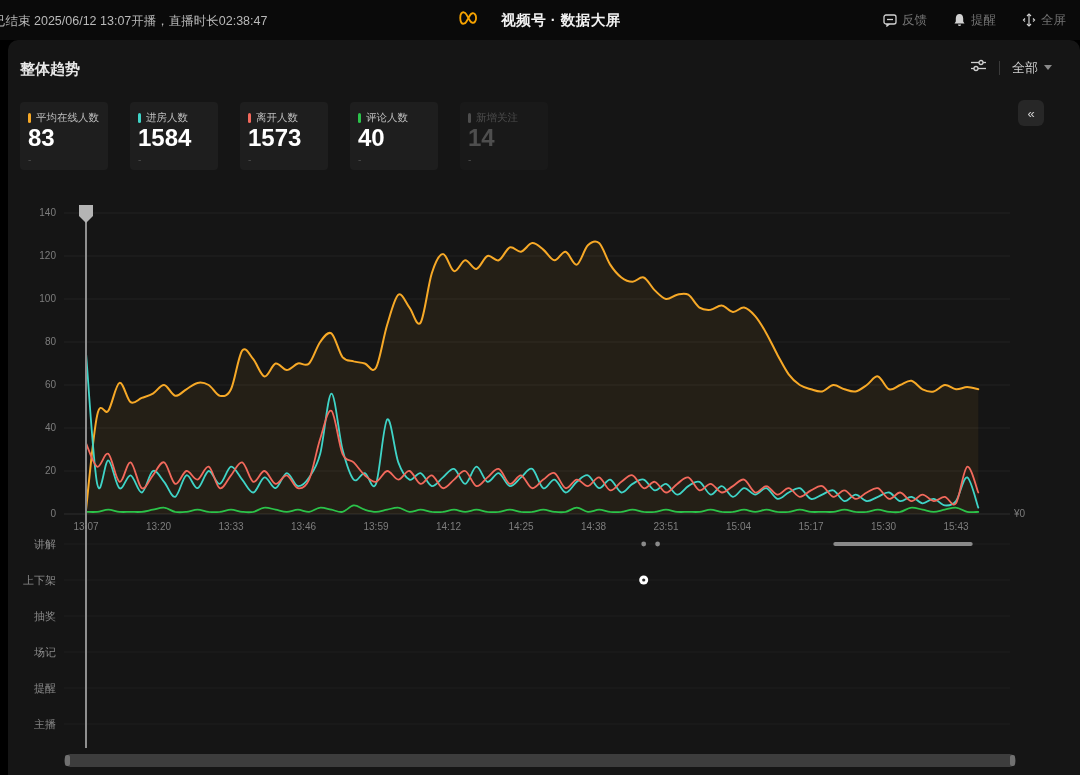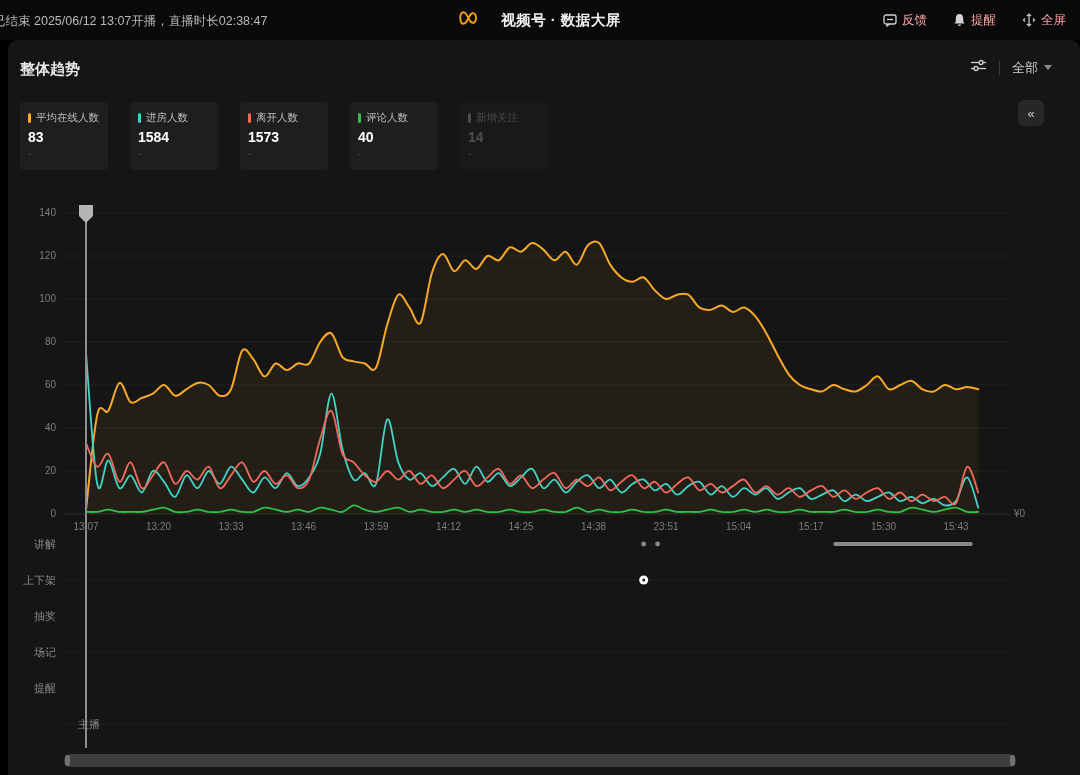--- a/index.html
+++ b/index.html
@@ -3,37 +3,37 @@
 <meta charset="utf-8">
 <style>
   * { margin:0; padding:0; box-sizing:border-box; }
   html,body { width:1080px; height:775px; background:#000; overflow:hidden;
               font-family:"Liberation Sans", sans-serif; }
   .topbar { position:absolute; left:0; top:0; width:1080px; height:40px; background:#0a0a0a; }
   .status-text { position:absolute; left:-7px; top:13px; font-size:12.5px; color:#b9b9b9; white-space:nowrap; }
   .brand { position:absolute; left:0; right:0; top:0; height:40px; display:flex; align-items:center; justify-content:center; gap:20px; }
   .brand-title { color:#f2f2f2; font-size:14.5px; font-weight:700; letter-spacing:.5px; }
   .topbar-actions { position:absolute; right:14px; top:0; height:40px; display:flex; align-items:center; gap:26px; }
-  .topbar-action { display:flex; align-items:center; gap:5px; color:#fca5a5; font-size:12.5px; cursor:pointer; }
+  .topbar-action { display:flex; align-items:center; gap:5px; color:#737373; font-size:12.5px; cursor:pointer; }
   .topbar-action svg { display:block; }
 
   .panel { position:absolute; left:8px; top:40px; width:1072px; height:735px; background:#151515;
            border-radius:10px 10px 0 0; }
   .panel-title { position:absolute; left:12px; top:20px; font-size:15px; font-weight:700; color:#e8e8e8; }
   .panel-controls { position:absolute; right:28px; top:18px; display:flex; align-items:center; gap:12px; }
   .ctrl-divider { width:1px; height:14px; background:#3a3a3a; }
   .filter-select { display:flex; align-items:center; gap:6px; color:#cfcfcf; font-size:13px; cursor:pointer; }
   .caret-down { width:0; height:0; border-left:4px solid transparent; border-right:4px solid transparent; border-top:5px solid #8a8a8a; }
 
   .stats-row { position:absolute; left:12px; top:62px; display:flex; gap:22px; }
   .stat-card { width:88px; height:68px; background:#1e1e1e; border-radius:4px; padding:9px 8px 6px 8px; cursor:pointer; }
   .stat-head { display:flex; align-items:center; gap:5px; }
   .stat-marker { width:3px; height:10px; border-radius:1.5px; flex:none; }
   .stat-label { font-size:10.5px; color:#bdbdbd; white-space:nowrap; }
-  .stat-value { margin-top:5px; font-size:14px; font-weight:700; color:#fff; line-height:1.1; }
+  .stat-value { font-size:24px; font-weight:700; color:#fff; line-height:1.1; }
   .stat-sub { margin-top:3px; font-size:10px; color:#4d4d4d; }
   .stat-card.dimmed { background:#191919; }
   .stat-card.dimmed .stat-label, .stat-card.dimmed .stat-value { color:#4e4e4e; }
   .stat-card.dimmed .stat-marker { background:#4e4e4e !important; }
 
   .collapse-btn { position:absolute; right:36px; top:60px; width:26px; height:26px; background:#272727;
                   border-radius:6px; color:#cfcfcf; font-size:13px; display:flex; align-items:center;
                   justify-content:center; cursor:pointer; }
 
   #chart-svg { position:absolute; left:0; top:0; }
@@ -209,21 +209,21 @@
       <div class="axis-label x-label" style="position: absolute; left: 636px; top: 481px;">23:51</div>
       <div class="axis-label x-label" style="position: absolute; left: 708.5px; top: 481px;">15:04</div>
       <div class="axis-label x-label" style="position: absolute; left: 781px; top: 481px;">15:17</div>
       <div class="axis-label x-label" style="position: absolute; left: 853.5px; top: 481px;">15:30</div>
       <div class="axis-label x-label" style="position: absolute; left: 926px; top: 481px;">15:43</div>
       <div class="row-label" style="top: 497px;">讲解</div>
       <div class="row-label" style="top: 533px;">上下架</div>
       <div class="row-label" style="top: 569px;">抽奖</div>
       <div class="row-label" style="top: 605px;">场记</div>
       <div class="row-label" style="top: 641px;">提醒</div>
-      <div class="row-label" style="top: 677px; margin-left: 44px;">主播</div>
+      <div class="row-label" style="top: 677px;">主播</div>
     </div>
   <div class="right-axis-label">¥0</div>
 
   <div class="scrollbar">
     <div class="scroll-handle left"></div>
     <div class="scroll-handle right"></div>
   </div>
 </div>
 
 </body></html>

